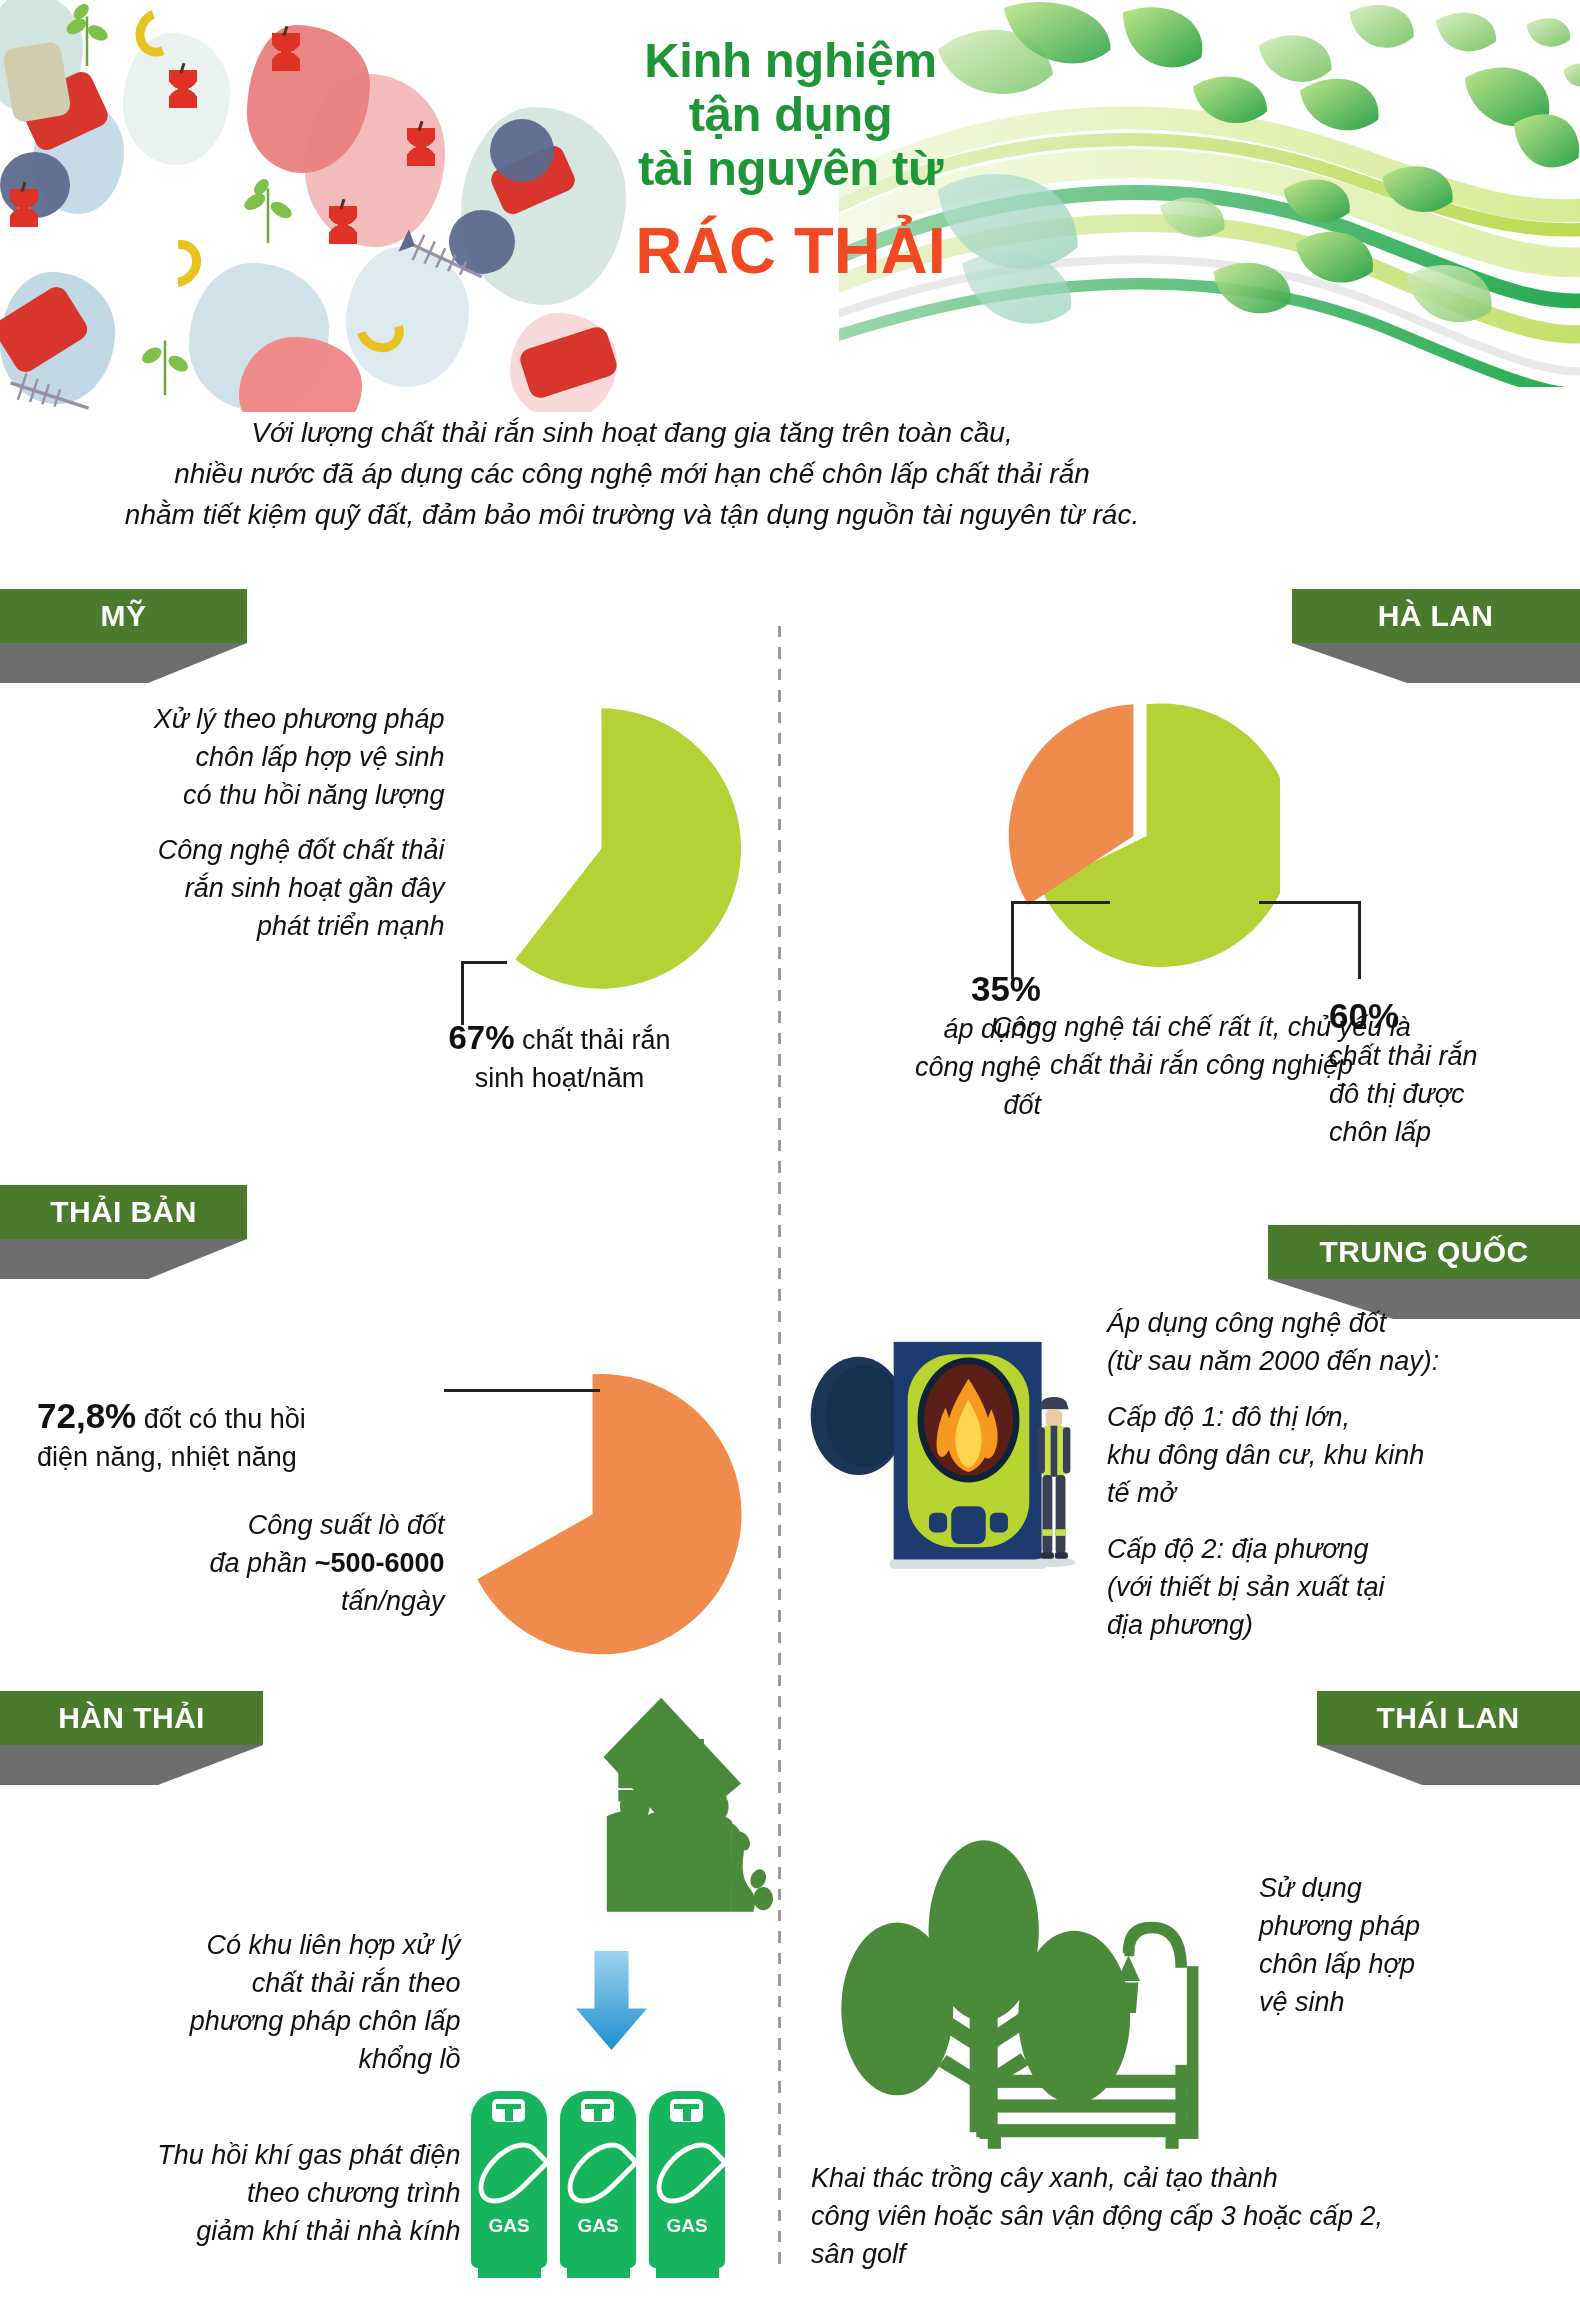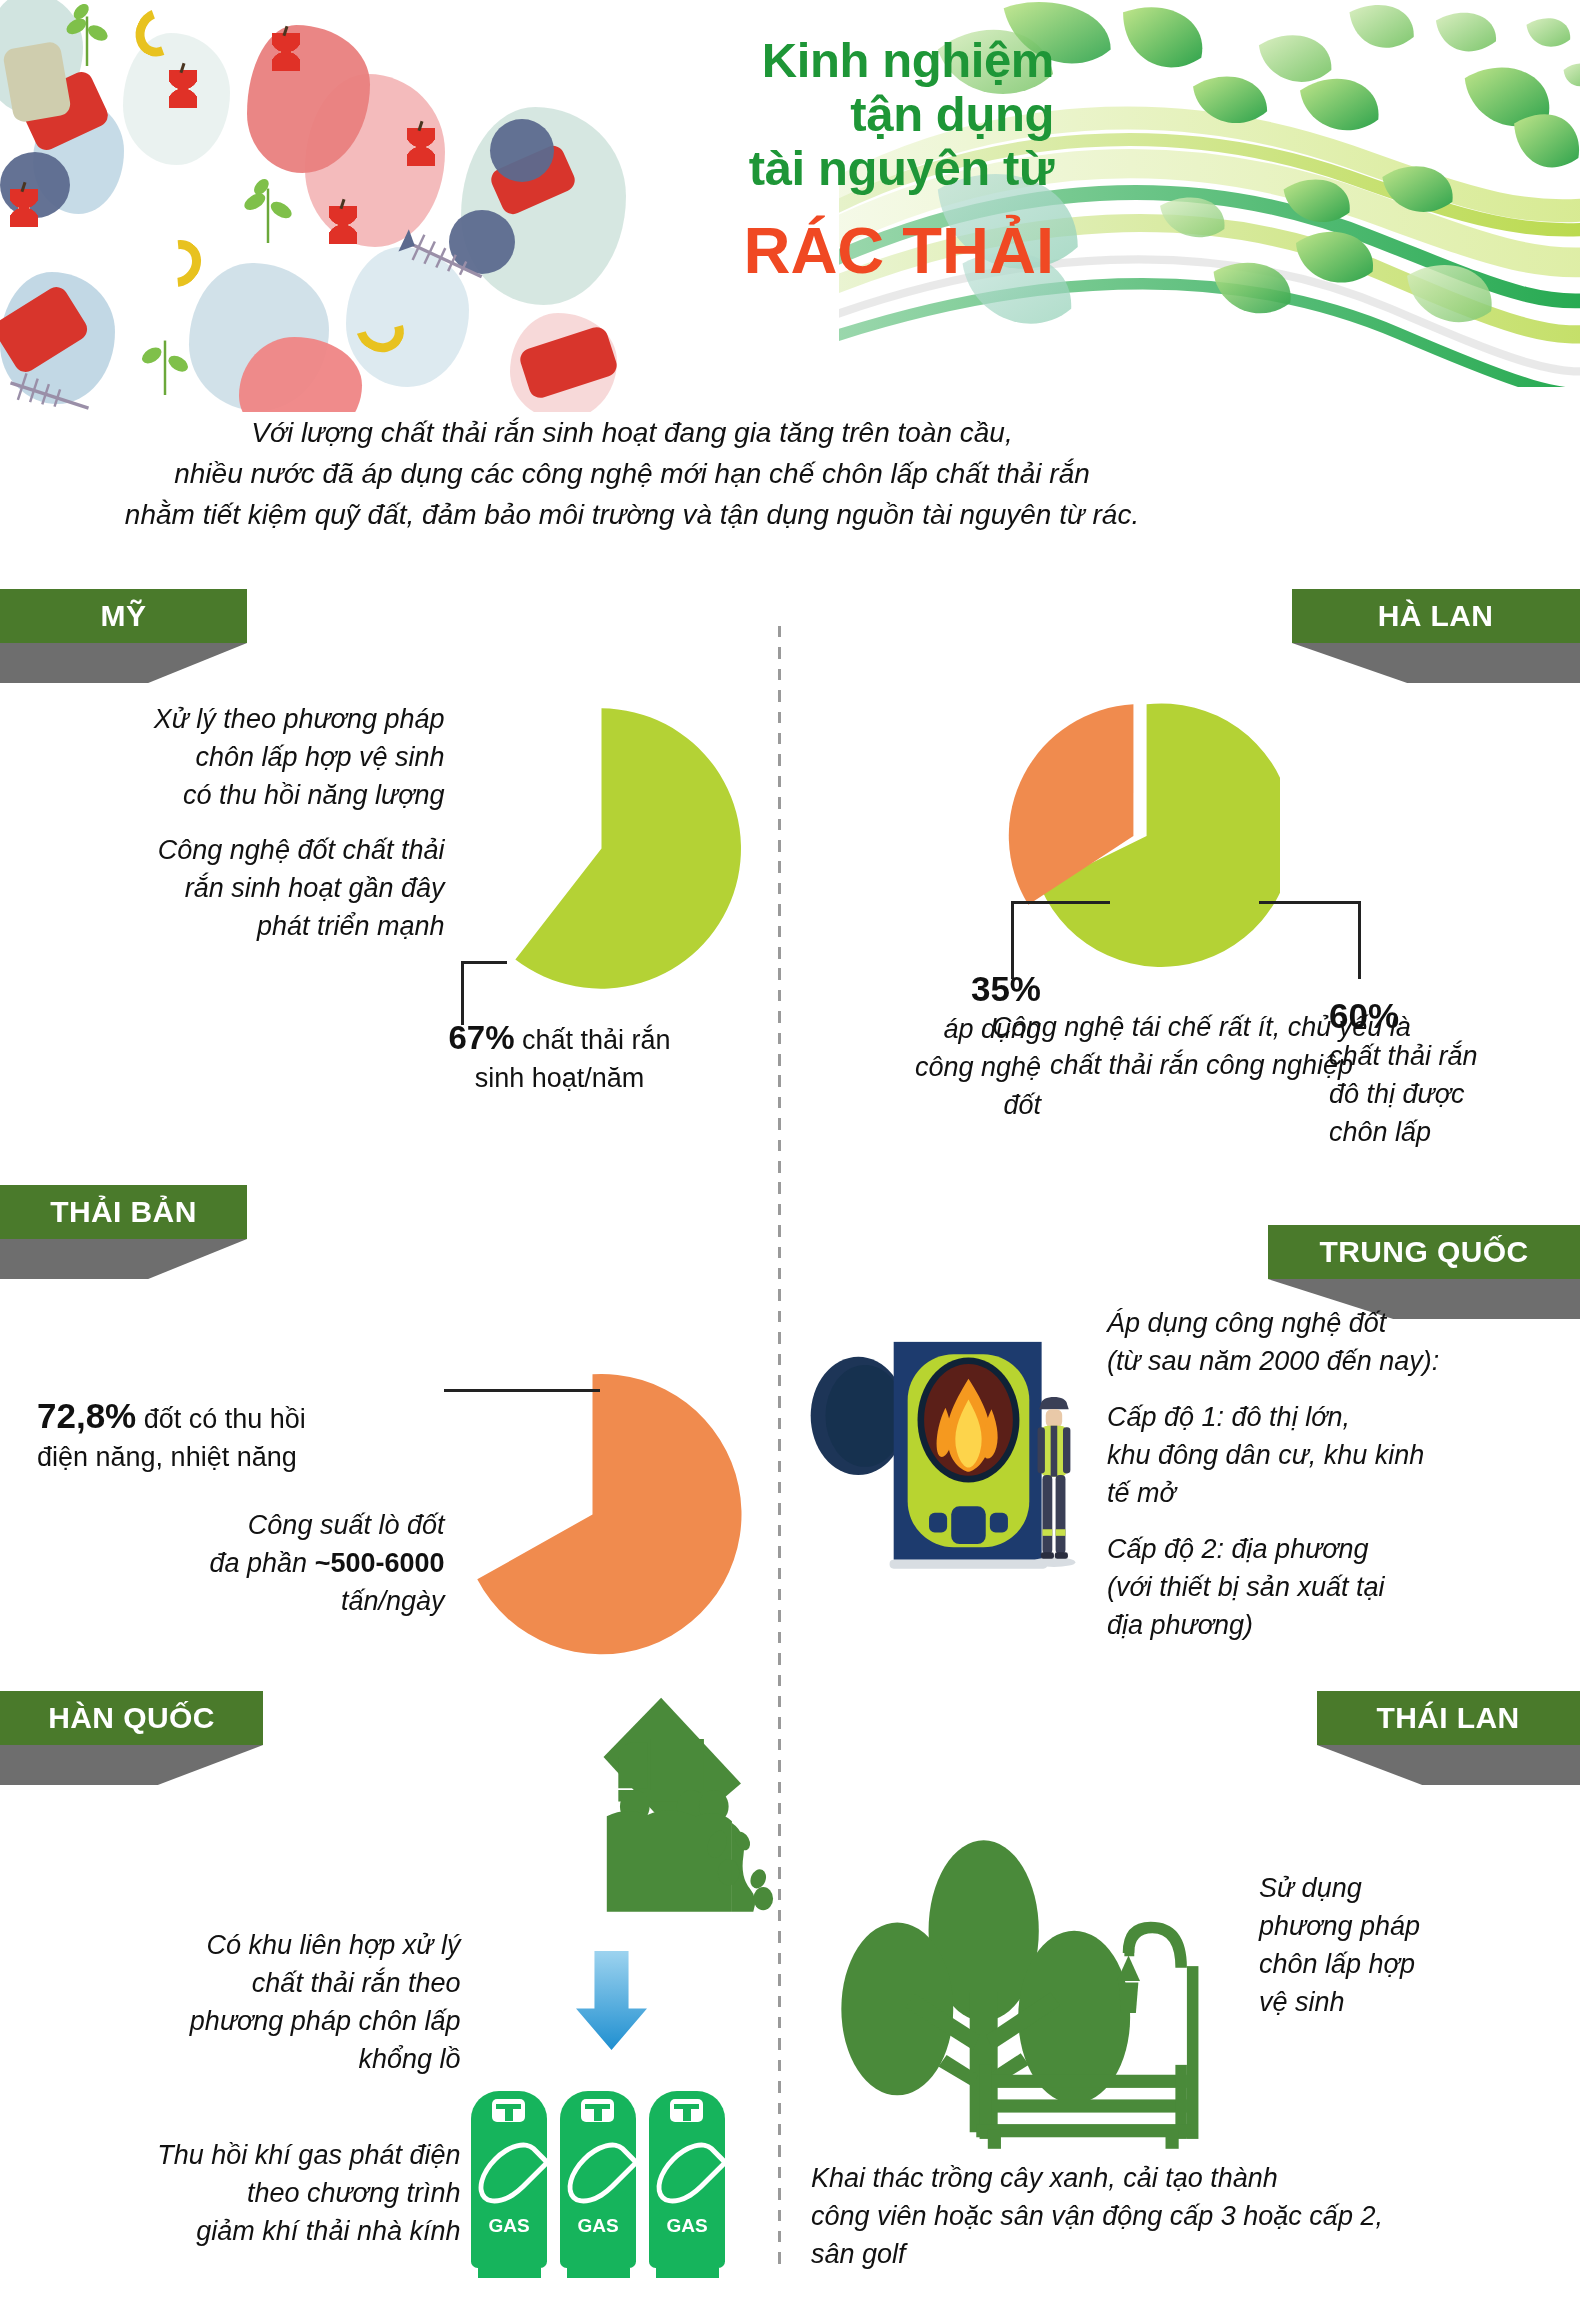--- a/index.html
+++ b/index.html
@@ -66,21 +66,21 @@
   }
   .sprig {
     position: absolute;
   }
 
   
   .title-block {
     position: absolute;
     left: 527px; top: 33px;
     width: 527px;
-    text-align: right;
+    text-align: center;
     z-index: 40;
   }
   .title-line {
     font-family: "Liberation Sans", sans-serif;
     font-weight: bold;
     font-size: 49px;
     line-height: 54px;
     color: #1e9637;
     letter-spacing: -0.4px;
   }
@@ -533,21 +533,21 @@
   <div>khu đông dân cư, khu kinh</div>
   <div>tế mở</div>
   <div style="height:18px;"></div>
   <div>Cấp độ 2: địa phương</div>
   <div>(với thiết bị sản xuất tại</div>
   <div>địa phương)</div>
 </div>
 
 <div class="banner left" style="left:0px;top:1691px;width:263px;">
   <div class="tab">
-      <span>HÀN QUỐC</span>
+      <span>HÀN THẢI</span>
     </div>
   <div class="shadow"></div>
 </div>
 
 <div class="body-text ta-r" style="left:16.5px;top:1926px;width:444px;white-space:pre-line;">Có khu liên hợp xử lý
 chất thải rắn theo
 phương pháp chôn lấp
 khổng lồ</div>
 
 <div class="landfill" style="left:457px;top:1691px;">

